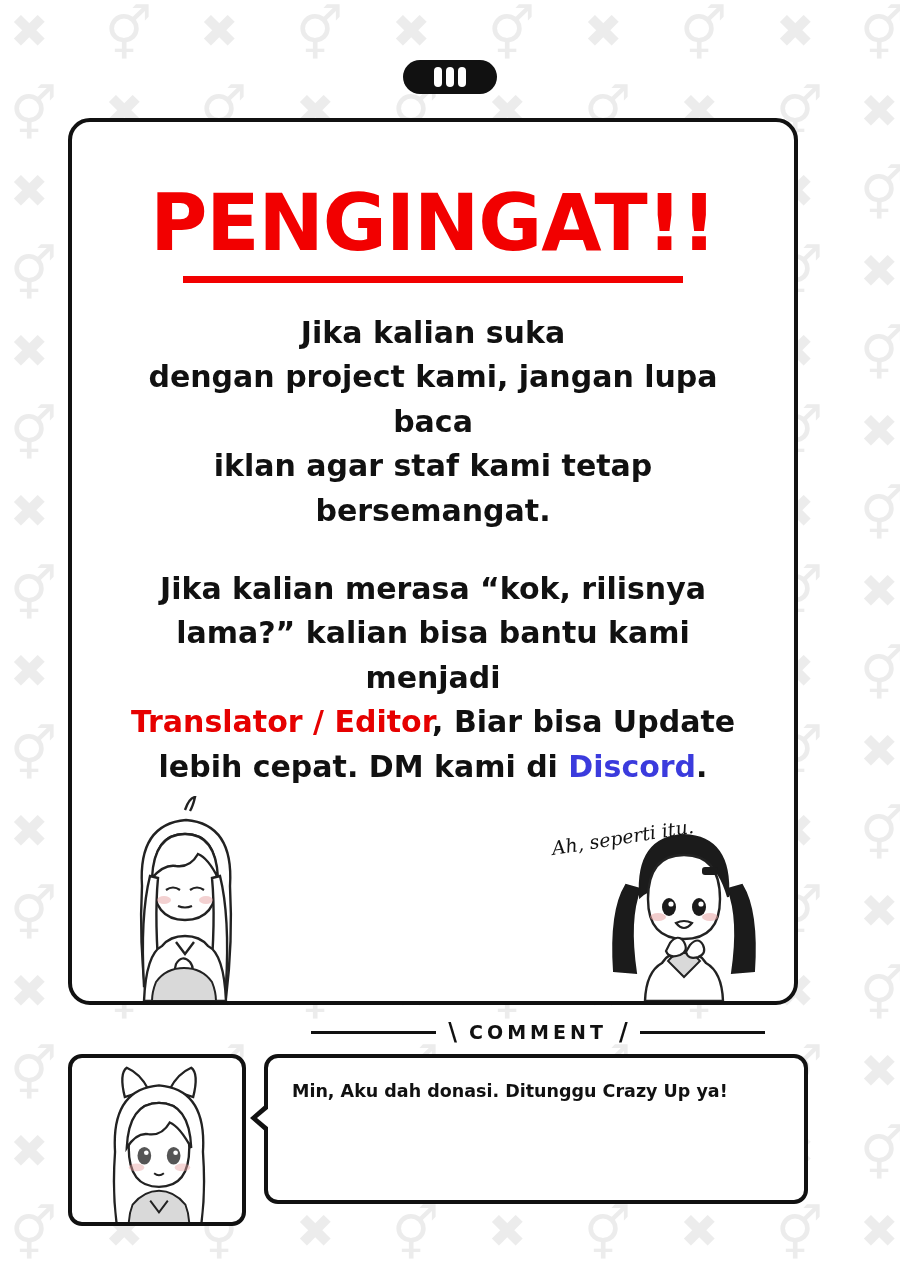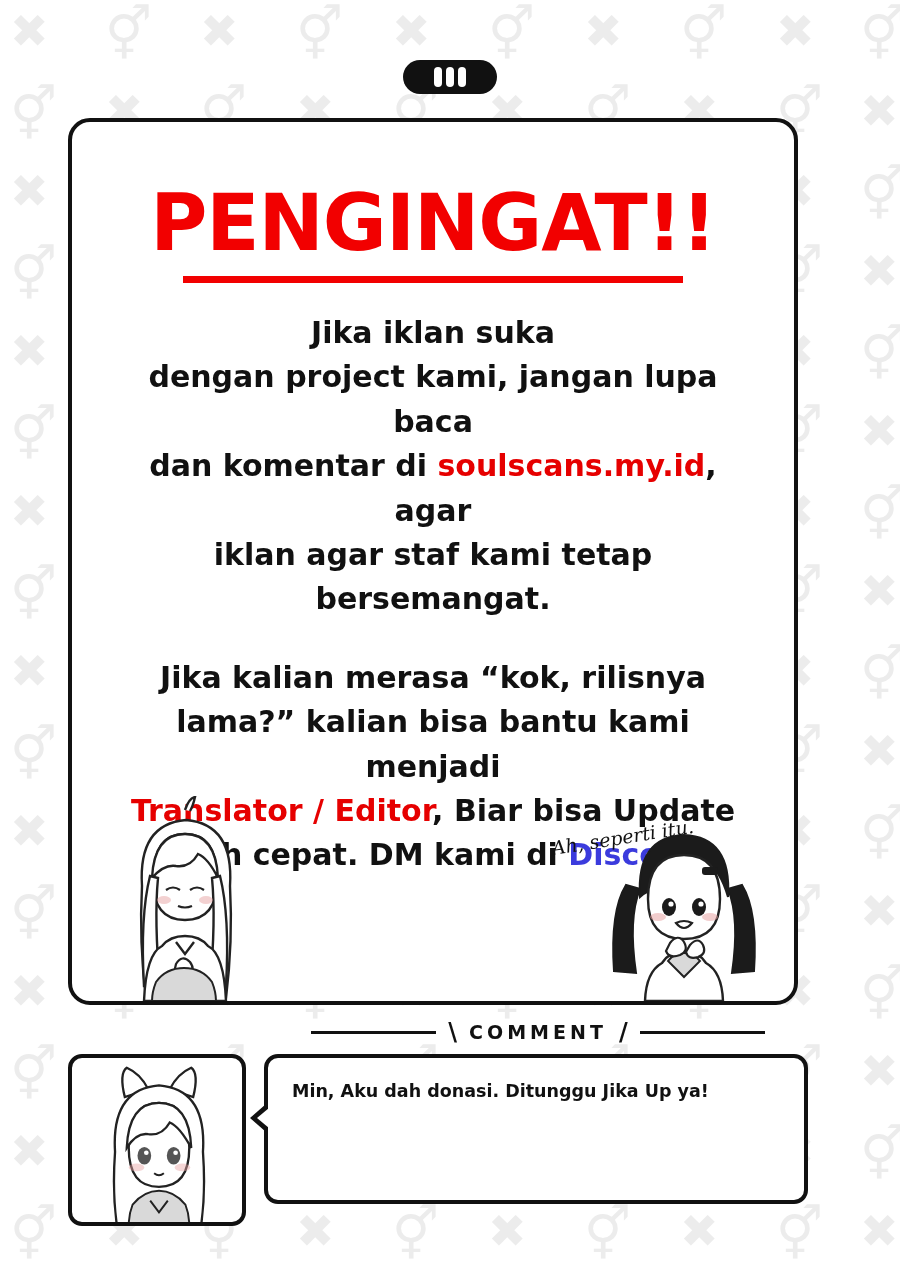--- a/index.html
+++ b/index.html
@@ -387,25 +387,22 @@
   <span class="slit"></span>
   <span class="slit"></span>
 </div>
 
 <div class="card">
 
   <div class="title">PENGINGAT!!</div>
   <div class="title-rule"></div>
 
   <div class="body-text">
-    <div>Jika iklan suka</div>
+    <div>Jika kalian suka</div>
     <div>dengan project kami, jangan lupa baca</div>
-    <div>
-      <span>dan komentar di </span><span class="red">soulscans.my.id</span><span>, agar</span>
-    </div>
     <div>iklan agar staf kami tetap bersemangat.</div>
   </div>
 
   <div class="body-text para2">
     <div>Jika kalian merasa “kok, rilisnya</div>
     <div>lama?” kalian bisa bantu kami menjadi</div>
     <div>
       <span class="red">Translator / Editor</span><span>, Biar bisa Update</span>
     </div>
     <div>
@@ -534,17 +531,17 @@
           <ellipse cx="113" cy="112" rx="8" ry="4"></ellipse>
         </g>
         <g fill="#d9d9d9" stroke="#222" stroke-width="2">
           <path d="M62 150 q12 -14 27 -14 q15 0 27 14 q4 10 4 22 l-62 0 q0 -12 4 -22 z"></path>
           <path d="M80 146 l9 12 l9 -12"></path>
         </g>
       </svg>
     </div>
 
     <div class="comment-box">
-      <div class="comment-item">Min, Aku dah donasi. Ditunggu Jika Up ya!</div>
+      <div class="comment-item">Min, Aku dah donasi. Ditunggu Crazy Up ya!</div>
     </div>
 
   </div>
 </div>
 
 </body></html>

